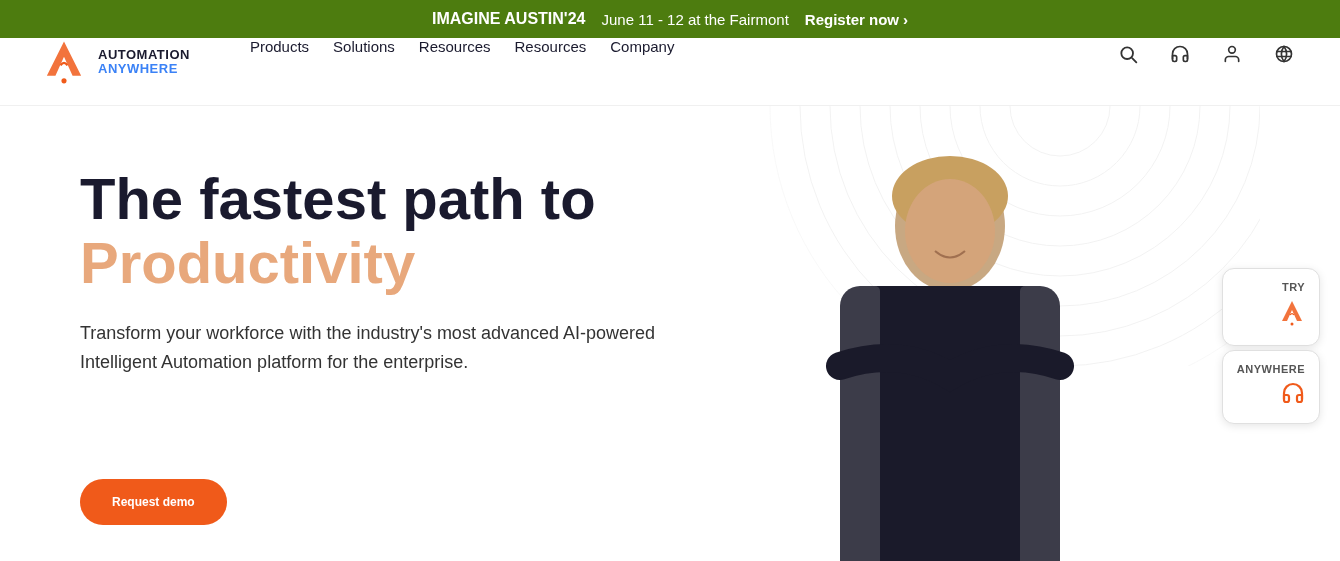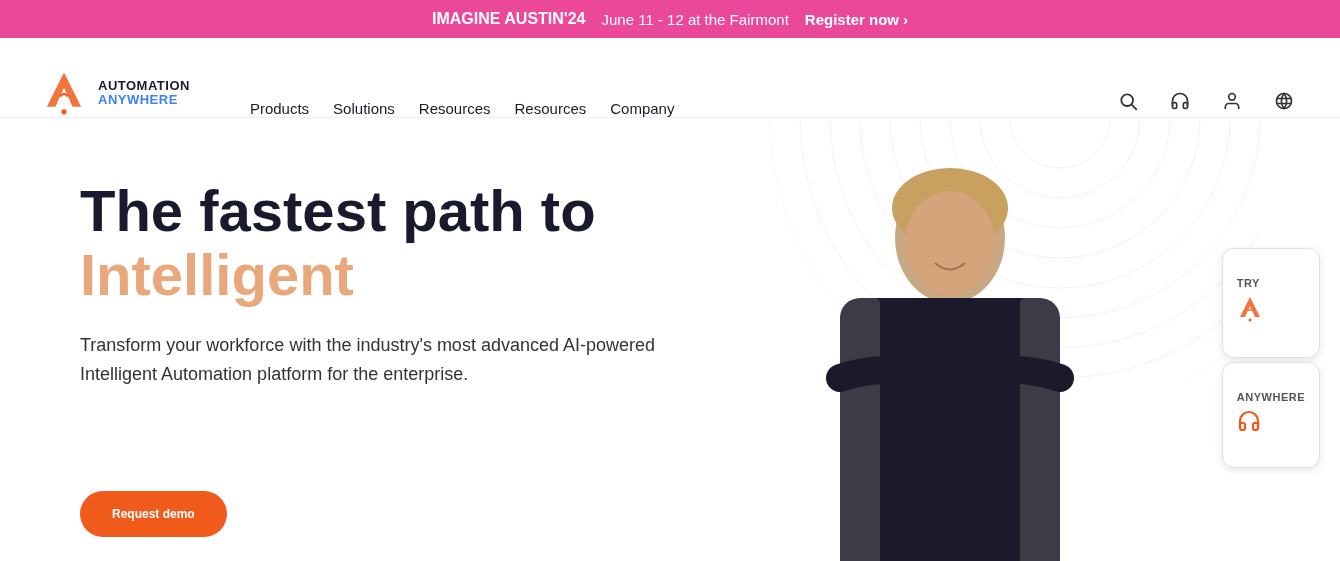--- a/index.html
+++ b/index.html
@@ -1,20 +1,20 @@
 <!DOCTYPE html>
 <html><head>
   <meta charset="utf-8">
   <style>
     * { margin: 0; padding: 0; box-sizing: border-box; }
     body { font-family: 'Arial', sans-serif; width: 1340px; overflow-x: hidden; }
 
     
     .announcement-bar {
-      background-color: #ec4899;
+      background-color: #4d7c0f;
       color: white;
       text-align: center;
       padding: 10px 20px;
       font-size: 15px;
       display: flex;
       align-items: center;
       justify-content: center;
       gap: 16px;
     }
     .announcement-bar .event-name {
@@ -29,23 +29,23 @@
       font-size: 15px;
       cursor: pointer;
       display: flex;
       align-items: center;
       gap: 4px;
     }
 
     
     .navbar {
       display: flex;
-      align-items: flex-end;
+      align-items: flex-start;
       padding: 0 40px;
-      height: 80px;
+      height: 68px;
       background: white;
       border-bottom: 1px solid #f0f0f0;
       position: relative;
       z-index: 10;
     }
     .logo-area {
       display: flex;
       align-items: center;
       gap: 10px;
       margin-right: 60px;
@@ -181,24 +181,24 @@
       transform: translateY(-50%);
       z-index: 10;
       display: flex;
       flex-direction: column;
       gap: 4px;
     }
     .side-btn {
       background: white;
       border: 1px solid #e0e0e0;
       border-radius: 12px;
-      padding: 28px 14px;
+      padding: 12px 14px;
       display: flex;
       flex-direction: column;
-      align-items: flex-start;
+      align-items: flex-end;
       gap: 6px;
       cursor: pointer;
       box-shadow: 0 2px 8px rgba(0,0,0,0.1);
       min-width: 70px;
     }
     .side-btn .side-btn-label {
       font-size: 11px;
       font-weight: 700;
       color: #555;
       letter-spacing: 0.5px;
@@ -288,21 +288,21 @@
       <circle cx="500" cy="260" r="80" stroke="#999" stroke-width="1"></circle>
       <circle cx="500" cy="260" r="50" stroke="#999" stroke-width="1"></circle>
       <circle cx="500" cy="260" r="230" stroke="#999" stroke-width="1"></circle>
       <circle cx="500" cy="260" r="260" stroke="#999" stroke-width="1"></circle>
       <circle cx="500" cy="260" r="290" stroke="#bbb" stroke-width="0.8"></circle>
     </svg>
   </div>
 
   <div class="hero-content">
     <h1 class="hero-heading">
-      <span>The fastest path to </span><span class="highlight">Intelligent</span>
+      <span>The fastest path to </span><span class="highlight">Productivity</span>
     </h1>
     <p class="hero-subtext">Transform your workforce with the industry's most advanced AI-powered Intelligent Automation platform for the enterprise.</p>
     <button class="request-demo-btn">Request demo</button>
   </div>
 
   <div class="hero-person">
     <svg width="380" height="450" viewBox="0 0 380 450" fill="none" xmlns="http://www.w3.org/2000/svg">
 
       <ellipse cx="190" cy="90" rx="55" ry="65" fill="#c8a882"></ellipse>
 

